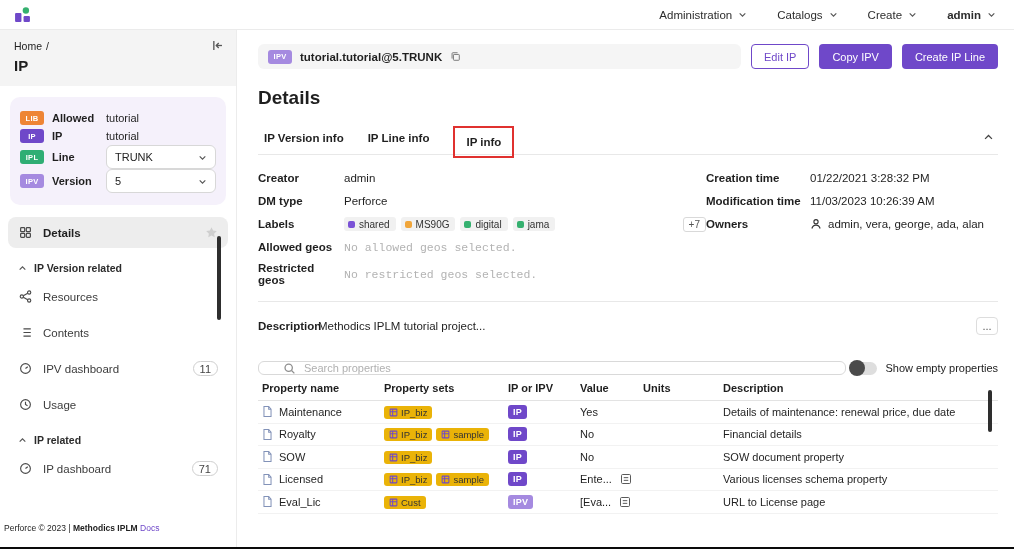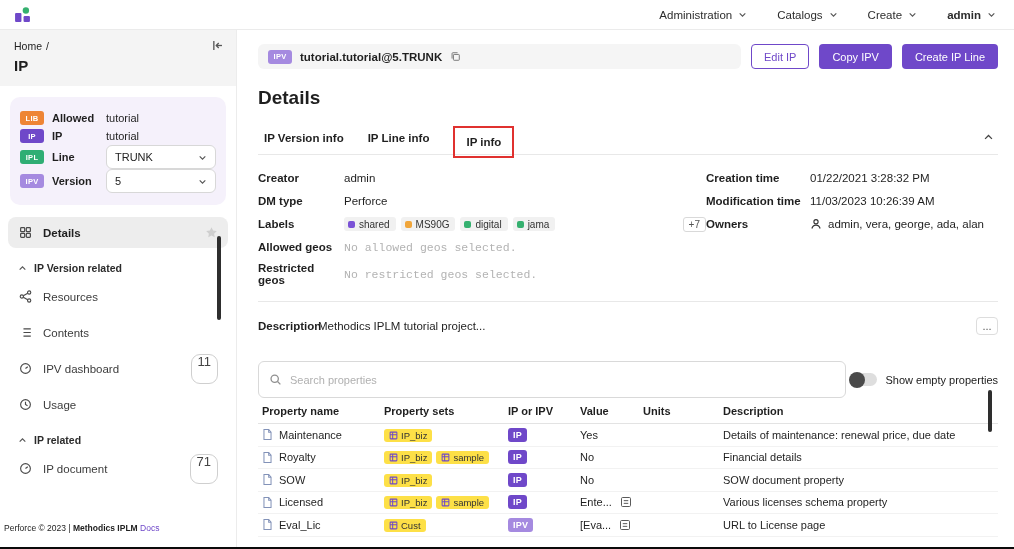--- a/index.html
+++ b/index.html
@@ -31,21 +31,21 @@
   .ctx-label { font-weight:bold; width:46px; font-size:11px; }
   .ctx-value { font-size:11px; }
   .ctx-select { flex:1; max-width:114px; height:24px; background:#fff; border:1px solid #d8d8d8; border-radius:6px; display:flex; align-items:center; justify-content:space-between; padding:0 8px; font-size:11px; cursor:pointer; color:#222; }
   .ctx-select .chev { color:#555; display:flex; }
 
   .sb-menu { margin-top:12px; padding:0 8px; }
   .sb-item { display:flex; align-items:center; gap:10px; height:31px; padding:0 10px; border-radius:8px; font-size:11.5px; color:#3c3c3c; cursor:pointer; margin-bottom:5px; }
   .sb-item .icon { width:15px; display:flex; color:#4a4a4a; justify-content:center; }
   .sb-item.selected { background:#ededed; font-weight:bold; color:#1f1f1f; }
   .sb-item .star { margin-left:auto; display:flex; cursor:pointer; }
-  .sb-badge { margin-left:auto; border:1px solid #cfcfcf; border-radius:9px; font-size:13px; padding:0 6px; color:#444; height:30px; line-height:14px; background:#fff; }
+  .sb-badge { margin-left:auto; border:1px solid #cfcfcf; border-radius:9px; font-size:11px; padding:0 6px; color:#444; height:15px; line-height:14px; background:#fff; }
   .sb-section { display:flex; align-items:center; gap:7px; font-size:10.5px; font-weight:bold; color:#2b2b2b; padding:9px 10px 7px; cursor:pointer; }
   .sb-section .chev { color:#555; display:flex; }
   .sb-scrollthumb { position:absolute; right:15px; top:206px; width:4px; height:84px; background:#2e2e2e; border-radius:2px; cursor:grab; }
   .sb-footer { position:absolute; left:4px; bottom:14px; font-size:8.5px; color:#222; white-space:nowrap; }
   .sb-footer .prod { font-weight:bold; }
   .docs-link { color:#6f48c9; cursor:pointer; }
 
   
   .main { flex:1; padding:14px 16px 0 21px; position:relative; overflow:hidden; }
   .head-row { display:flex; align-items:center; gap:10px; }
@@ -76,36 +76,36 @@
   .chip-more { margin-left:auto; border:1px solid #d9d9d9; border-radius:3px; padding:1px 5px; font-size:10px; color:#555; cursor:pointer; background:#fff; }
   .owner-ico { display:flex; color:#333; margin-right:6px; }
 
   .divider { border-top:1px solid #e8e8e8; margin:15px 0; }
 
   .desc-row { display:flex; align-items:center; font-size:11.5px; }
   .desc-label { font-weight:bold; width:60px; flex-shrink:0; }
   .desc-more-btn { margin-left:auto; width:22px; height:18px; border:1px solid #ddd; border-radius:4px; background:#fff; color:#555; font-size:11px; line-height:10px; display:flex; align-items:center; justify-content:center; cursor:pointer; font-family:inherit; }
 
   .search-row { display:flex; align-items:center; margin-top:26px; }
-  .search-box { flex:1; max-width:588px; height:37px; border:1px solid #d9d9d9; border-radius:6px; display:flex; align-items:center; gap:8px; padding:0 10px; color:#8f8f8f; background:#fff; }
+  .search-box { flex:1; max-width:588px; height:14px; border:1px solid #d9d9d9; border-radius:6px; display:flex; align-items:center; gap:8px; padding:0 24px; color:#8f8f8f; background:#fff; }
   .search-input { border:none; outline:none; flex:1; font-size:11px; font-family:inherit; color:#333; background:transparent; }
   .search-input::placeholder { color:#b0b0b0; }
   .toggle-wrap { display:flex; align-items:center; gap:9px; margin-left:auto; font-size:11px; color:#222; }
   .toggle { width:26px; height:13px; background:#dedede; border-radius:7px; position:relative; cursor:pointer; flex-shrink:0; }
   .toggle-knob { position:absolute; left:-2px; top:-1.5px; width:16px; height:16px; border-radius:50%; background:#4a4a4a; }
 
   .ptable { }
   .trow { display:grid; grid-template-columns:126px 124px 72px 63px 80px 1fr; align-items:center; height:22.5px; font-size:11px; }
   .trow.thead { font-weight:bold; height:26px; border-bottom:1px solid #e3e3e3; font-size:11px; }
   .trow + .trow { border-top:0; }
   .tbody .trow { border-bottom:1px solid #f2f2f2; }
   .cell { white-space:nowrap; overflow:hidden; }
   .cell-name { display:flex; align-items:center; gap:6px; padding-left:4px; }
   .doc { color:#8292b8; display:flex; flex-shrink:0; }
-  .set-chip { display:inline-flex; align-items:center; gap:3px; background:#fde047; border-radius:3px; padding:1px 5px; font-size:9.5px; color:#333; margin-right:4px; vertical-align:middle; }
+  .set-chip { display:inline-flex; align-items:center; gap:3px; background:#eab308; border-radius:3px; padding:1px 5px; font-size:9.5px; color:#333; margin-right:4px; vertical-align:middle; }
   .scope-badge { display:inline-block; border-radius:3px; color:#fff; font-size:9px; font-weight:bold; padding:2px 5px; letter-spacing:.3px; }
   .cell-value { display:flex; align-items:center; gap:8px; }
   .value-ico { display:flex; color:#555; cursor:pointer; }
 
   .table-scrollthumb { position:absolute; right:22px; top:360px; width:4px; height:42px; background:#2e2e2e; border-radius:2px; cursor:grab; }
   .bottom-bar { position:absolute; left:0; right:0; bottom:0; height:2px; background:#0a0a0a; }
 </style>
 </head>
 <body>
 
@@ -287,21 +287,21 @@
         <span>IP related</span>
       </div>
 
       <div class="sb-item">
         <span class="icon">
             <svg class="svgi" width="13" height="13" viewBox="0 0 16 16" fill="none" stroke="currentColor" stroke-width="1.4">
               <circle cx="8" cy="8" r="6"></circle>
               <path d="M8 8l2.8-2.2"></path>
             </svg>
           </span>
-        <span>IP document</span>
+        <span>IP dashboard</span>
         <span class="sb-badge">71</span>
       </div>
     </nav>
 
     <div class="sb-scrollthumb"></div>
 
     <div class="sb-footer">
       <span>Perforce © 2023 | </span><span class="prod">Methodics IPLM</span>
       <span class="docs-link">Docs</span>
     </div>

